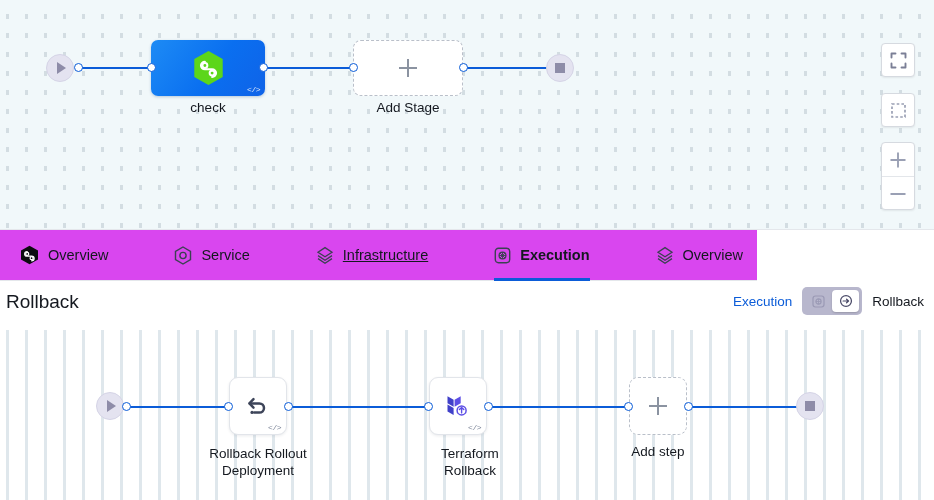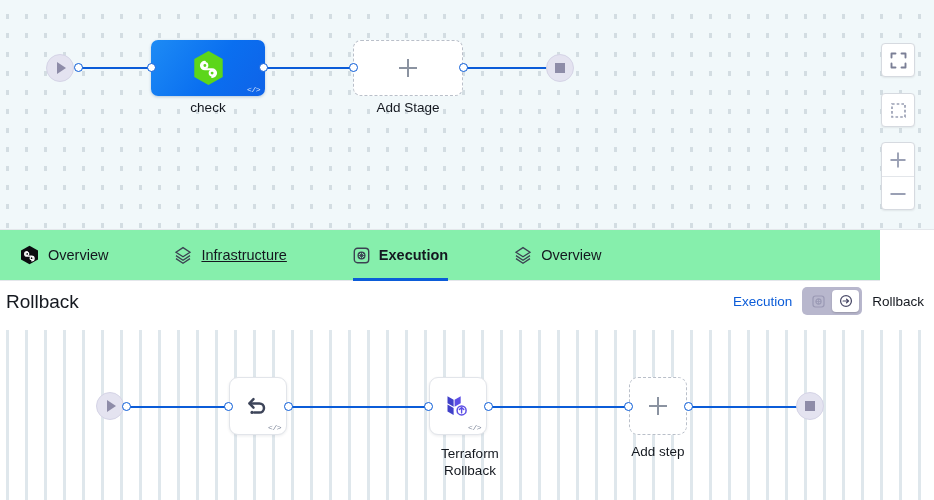--- a/index.html
+++ b/index.html
@@ -134,22 +134,22 @@
     background: #fff; border: 1px solid #d6dae0; border-radius: 4px;
     box-shadow: 0 1px 2px rgba(0,0,0,.07);
   }
   .ctl-zoom > div {
     height: 34px; display: flex; align-items: center; justify-content: center;
   }
   .ctl-zoom > div:first-child { border-bottom: 1px solid #e3e6ea; }
 
   
   .tabbar {
-    position: absolute; left: 0; top: 230px; width: 880px; height: 51px;
-    background: #86efac; border-bottom: 1px solid #e4e7eb;
+    position: absolute; left: 0; top: 230px; width: 757px; height: 51px;
+    background: #d946ef; border-bottom: 1px solid #e4e7eb;
     display: flex; align-items: center;
   }
   .tab {
     display: flex; align-items: center; gap: 9px; height: 51px;
     padding: 0 0 0 0; position: relative;
     font-size: 14.5px; color: #14181f;
   }
   .tab .tab-ico { display: flex; align-items: center; }
   .tab.active { font-weight: bold; }
   .tab.active::after {
@@ -261,20 +261,29 @@
         <svg width="19" height="20" viewBox="0 0 19 20">
           <polygon points="9.5,0.8 18,5.6 18,14.4 9.5,19.2 1,14.4 1,5.6" fill="#0b0c10"></polygon>
           <path d="M7.2 6.6c-1.4 0-2.5 1-2.5 2.3s1.1 2.3 2.5 2.3h4.4c1.4 0 2.5 1 2.5 2.3s-1.1 2.3-2.5 2.3" fill="none" stroke="#fff" stroke-width="1.3" stroke-linecap="round"></path>
           <circle cx="7.2" cy="8.9" r="1.5" fill="none" stroke="#fff" stroke-width="1.3"></circle>
           <circle cx="11.6" cy="13.2" r="1.5" fill="none" stroke="#fff" stroke-width="1.3"></circle>
         </svg>
       </span>
       <span>Overview</span>
     </div>
 
+    <div class="tab" style="margin-left:66px;">
+      <span class="tab-ico">
+        <svg width="18" height="19" viewBox="0 0 18 19">
+          <polygon points="9,1 16.5,5.4 16.5,13.6 9,18 1.5,13.6 1.5,5.4" fill="none" stroke="#3b4252" stroke-width="1.4"></polygon>
+          <circle cx="9" cy="9.5" r="3.1" fill="none" stroke="#3b4252" stroke-width="1.4"></circle>
+        </svg>
+      </span>
+      <span>Service</span>
+    </div>
 
     <div class="tab" style="margin-left:66px;text-decoration:underline;">
       <span class="tab-ico">
         <svg width="18" height="19" viewBox="0 0 18 19">
           <polygon points="9,1.6 16,6.2 9,10.8 2,6.2" fill="none" stroke="#3b4252" stroke-width="1.3"></polygon>
           <polyline points="2,9.6 9,14.2 16,9.6" fill="none" stroke="#3b4252" stroke-width="1.3"></polyline>
           <polyline points="2,12.6 9,17.2 16,12.6" fill="none" stroke="#3b4252" stroke-width="1.3"></polyline>
         </svg>
       </span>
       <span>Infrastructure</span>
@@ -348,20 +357,22 @@
   <div class="step-node" style="left:229px;">
     <svg width="30" height="30" viewBox="0 0 30 30">
       <path d="M10.5 8.2L6.4 12.4l4.1 4.2" fill="none" stroke="#3d4459" stroke-width="2.5" stroke-linecap="round" stroke-linejoin="round"></path>
       <path d="M6.8 12.4h9.6a4.6 4.6 0 0 1 0 9.2h-5.2" fill="none" stroke="#3d4459" stroke-width="2.5" stroke-linecap="round" stroke-linejoin="round"></path>
       <circle cx="9" cy="21.4" r="1.6" fill="#3d4459"></circle>
     </svg>
     <span class="code-badge dark">&lt;/&gt;</span>
   </div>
   <div class="port" style="left:224px; top:402px;"></div>
   <div class="port" style="left:284px; top:402px;"></div>
+  <div class="node-label" style="left:178px; top:445px; width:160px;">Rollback Rollout
+Deployment</div>
 
   <div class="step-node" style="left:429px;">
     <svg width="32" height="32" viewBox="0 0 32 32">
       <polygon points="5.5,6.2 11.6,9.7 11.6,16.7 5.5,13.2" fill="#4040c9"></polygon>
       <polygon points="12.6,9.7 18.7,6.2 18.7,13.2 12.6,16.7" fill="#5c4ee5"></polygon>
       <polygon points="5.5,14.4 11.6,17.9 11.6,24.9 5.5,21.4" fill="#4040c9"></polygon>
       <circle cx="19.6" cy="20.4" r="5.3" fill="#ffffff"></circle>
       <circle cx="19.6" cy="20.4" r="4.5" fill="none" stroke="#5c4ee5" stroke-width="1.5"></circle>
       <path d="M19.6 22.9v-5M17.4 19.6l2.2-2.2 2.2 2.2" fill="none" stroke="#5c4ee5" stroke-width="1.4" stroke-linecap="round" stroke-linejoin="round"></path>
     </svg>

